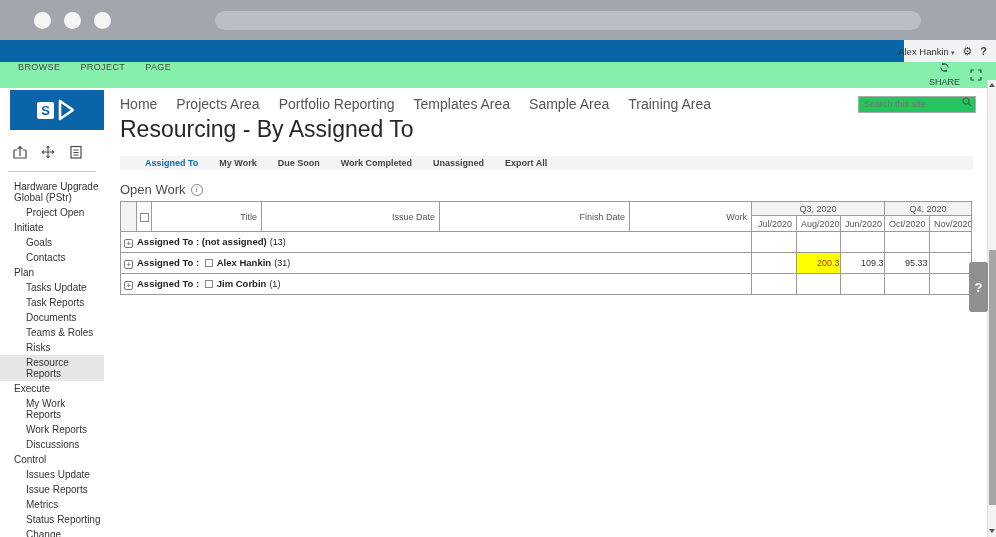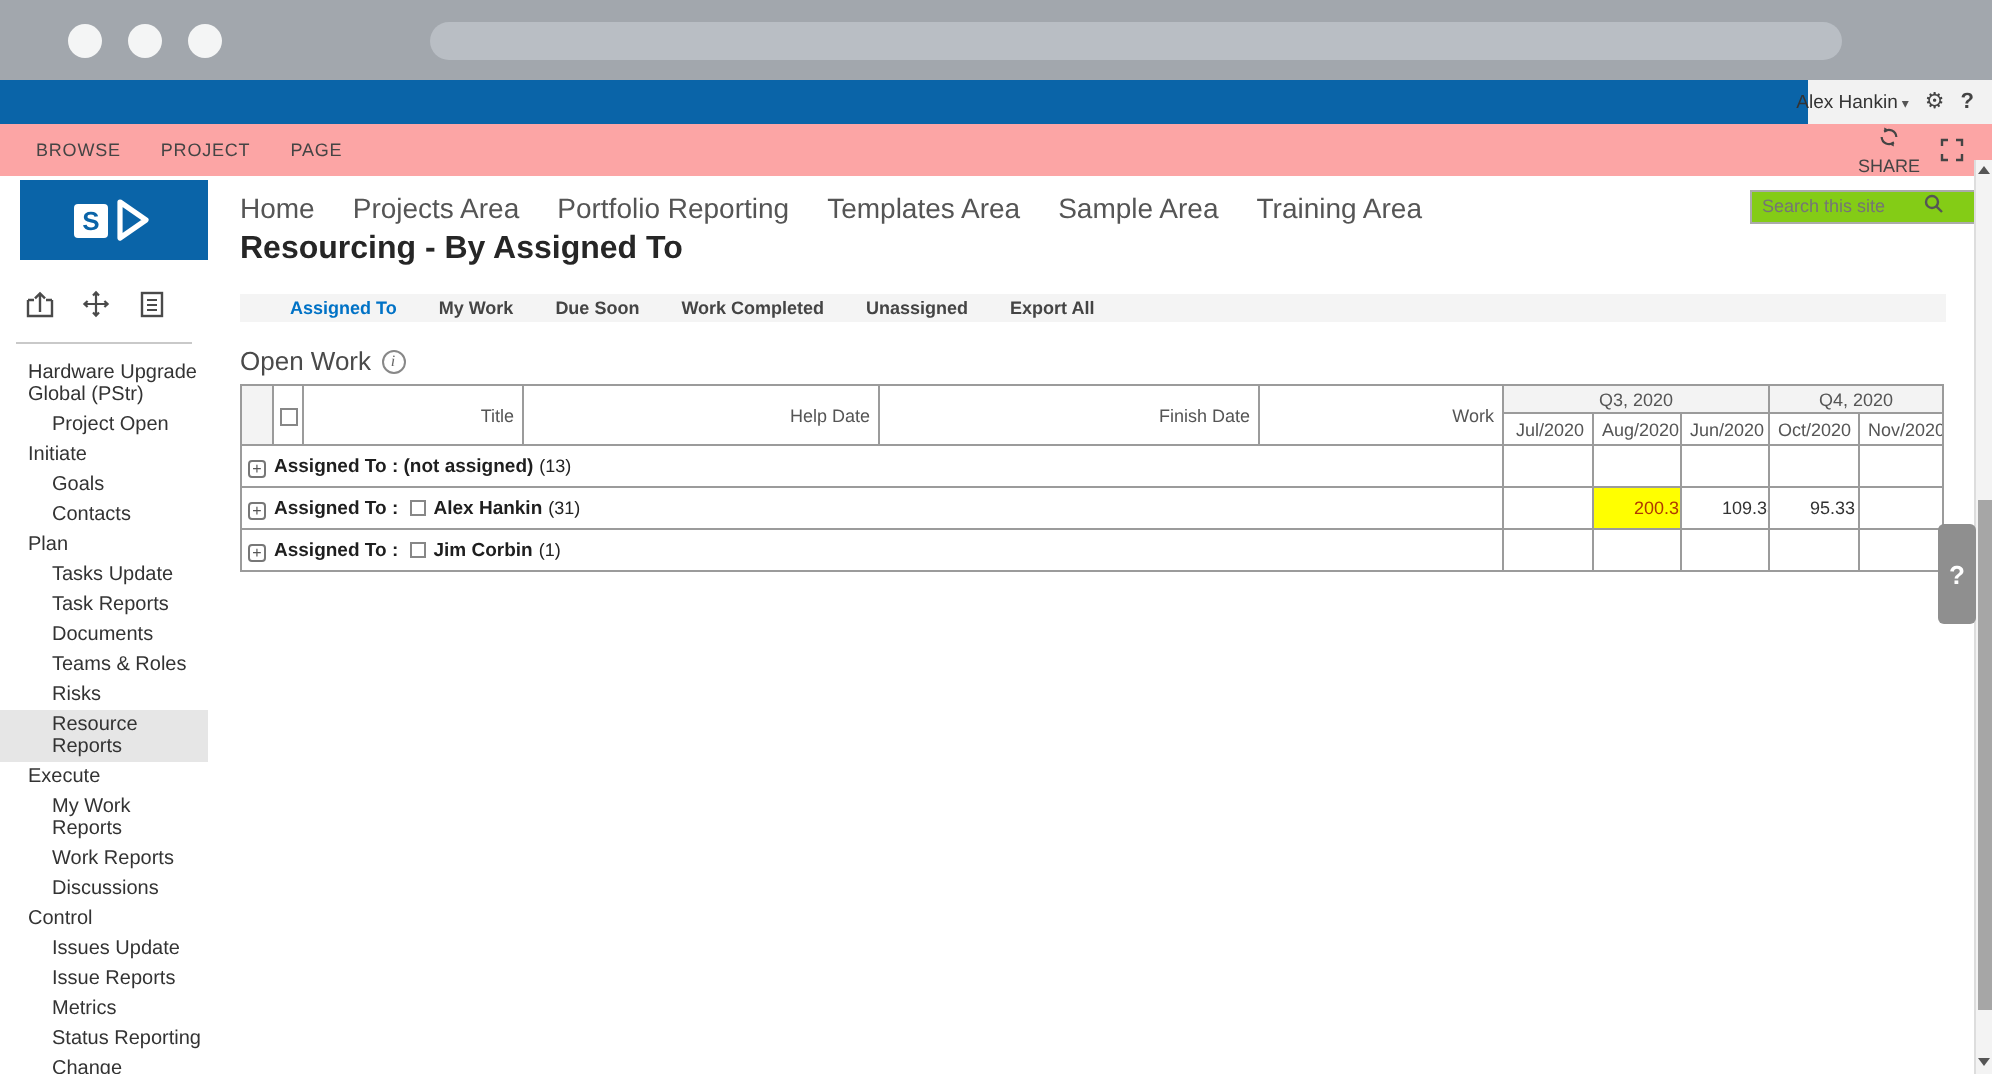--- a/index.html
+++ b/index.html
@@ -20,21 +20,21 @@
   .suite { height:22px; display:flex; }
   .suite-blue  { flex:1; background:var(--suiteblue,#0a64a8); }
   .suite-right { width:92px; background:#f2f2f2; display:flex; align-items:center;
                  justify-content:flex-end; gap:8px; padding-right:9px;
                  font-size:9.5px; color:#333; white-space:nowrap; }
   .suite-right .caret { font-size:7px; color:#555; margin-left:2px; }
   .gear { font-size:11px; color:#444; line-height:1; }
   .helpq { font-size:11px; color:#444; font-weight:bold; }
 
   
-  .ribbon { height:26px; background:#fca5a5; display:flex; align-items:center;
+  .ribbon { height:26px; background:#86efac; display:flex; align-items:flex-start;
             font-size:9px; color:#444; }
   #ribbon-tabs { display:flex; gap:20px; margin-left:18px; letter-spacing:.4px; }
   .rtab { cursor:pointer; }
   .ribbon-right { margin-left:auto; margin-right:14px; display:flex; align-items:center; gap:10px; }
   .share-group { display:flex; align-items:center; gap:4px; cursor:pointer;flex-direction:column; }
 
   
   .page-body { display:flex; height:449px; }
 
   
@@ -48,26 +48,26 @@
   .side-divider { border-top:1px solid #c9c9c9; margin:11px 8px 2px 8px; }
   #side-nav { margin-top:7px; font-size:10px; color:#333; }
   .nav-item { padding:2px 2px 2px 14px; line-height:11px; cursor:pointer; }
   .nav-item.lvl1 { padding-left:26px; }
   .nav-item.selected { background:#e6e6e6; }
 
   
   .main { flex:1; position:relative; padding-left:16px; }
   #top-nav { display:flex; gap:19px; font-size:14px; color:#555; margin-top:8px; }
   .tnav { cursor:pointer; white-space:nowrap; }
-  h1.page-title { font-size:16px; font-weight:700; color:#262626; margin:4px 0 0 0; }
+  h1.page-title { font-size:23px; font-weight:400; color:#262626; margin:4px 0 0 0; }
 
   .search { position:absolute; top:5px; right:20px; width:118px; }
   .search input { width:118px; height:17px; border:1px solid #ababab; font-size:9px;
                   color:#555; padding:1px 18px 1px 5px; outline:none;
-                  font-family:"Liberation Sans",sans-serif; background:#84cc16;margin-left:17px; }
+                  font-family:"Liberation Sans",sans-serif; background:#22c55e; }
   .search svg { position:absolute; right:4px; top:4px; }
 
   #view-tabs { margin-top:13px; width:853px; background:#f4f4f4; display:flex; gap:21px;
                padding:2px 0 2px 25px; font-size:9px; font-weight:bold; color:#444; }
   .vtab { cursor:pointer; white-space:nowrap; }
   .vtab.active { color:var(--accent,#0072c6); }
 
   .section-head { margin-top:12px; font-size:13px; color:#4a4a4a; display:flex; align-items:center; gap:5px; }
   .info-icon { width:12px; height:12px; border:1px solid #888; border-radius:50%;
                font-size:8px; line-height:10px; text-align:center; color:#666;
@@ -251,21 +251,21 @@
           <col style="width:44px">
           <col style="width:44px">
         <col style="width:45px">
           <col style="width:42px">
       </colgroup>
       <thead id="work-thead">
           <tr>
             <th class="th-sel" rowspan="2"></th>
             <th class="th-chk" rowspan="2"><span class="cb-hdr"></span></th>
             <th class="th-label" rowspan="2">Title</th>
-            <th class="th-label" rowspan="2">Help Date</th>
+            <th class="th-label" rowspan="2">Issue Date</th>
             <th class="th-label" rowspan="2">Finish Date</th>
             <th class="th-work" rowspan="2">Work</th>
             <th class="th-q" colspan="3">Q3, 2020</th>
             <th class="th-q" colspan="2">Q4, 2020</th>
           </tr>
           <tr>
             <th class="th-m">Jul/2020</th>
             <th class="th-m">Aug/2020</th>
             <th class="th-m">Jun/2020</th>
             <th class="th-m">Oct/2020</th>

